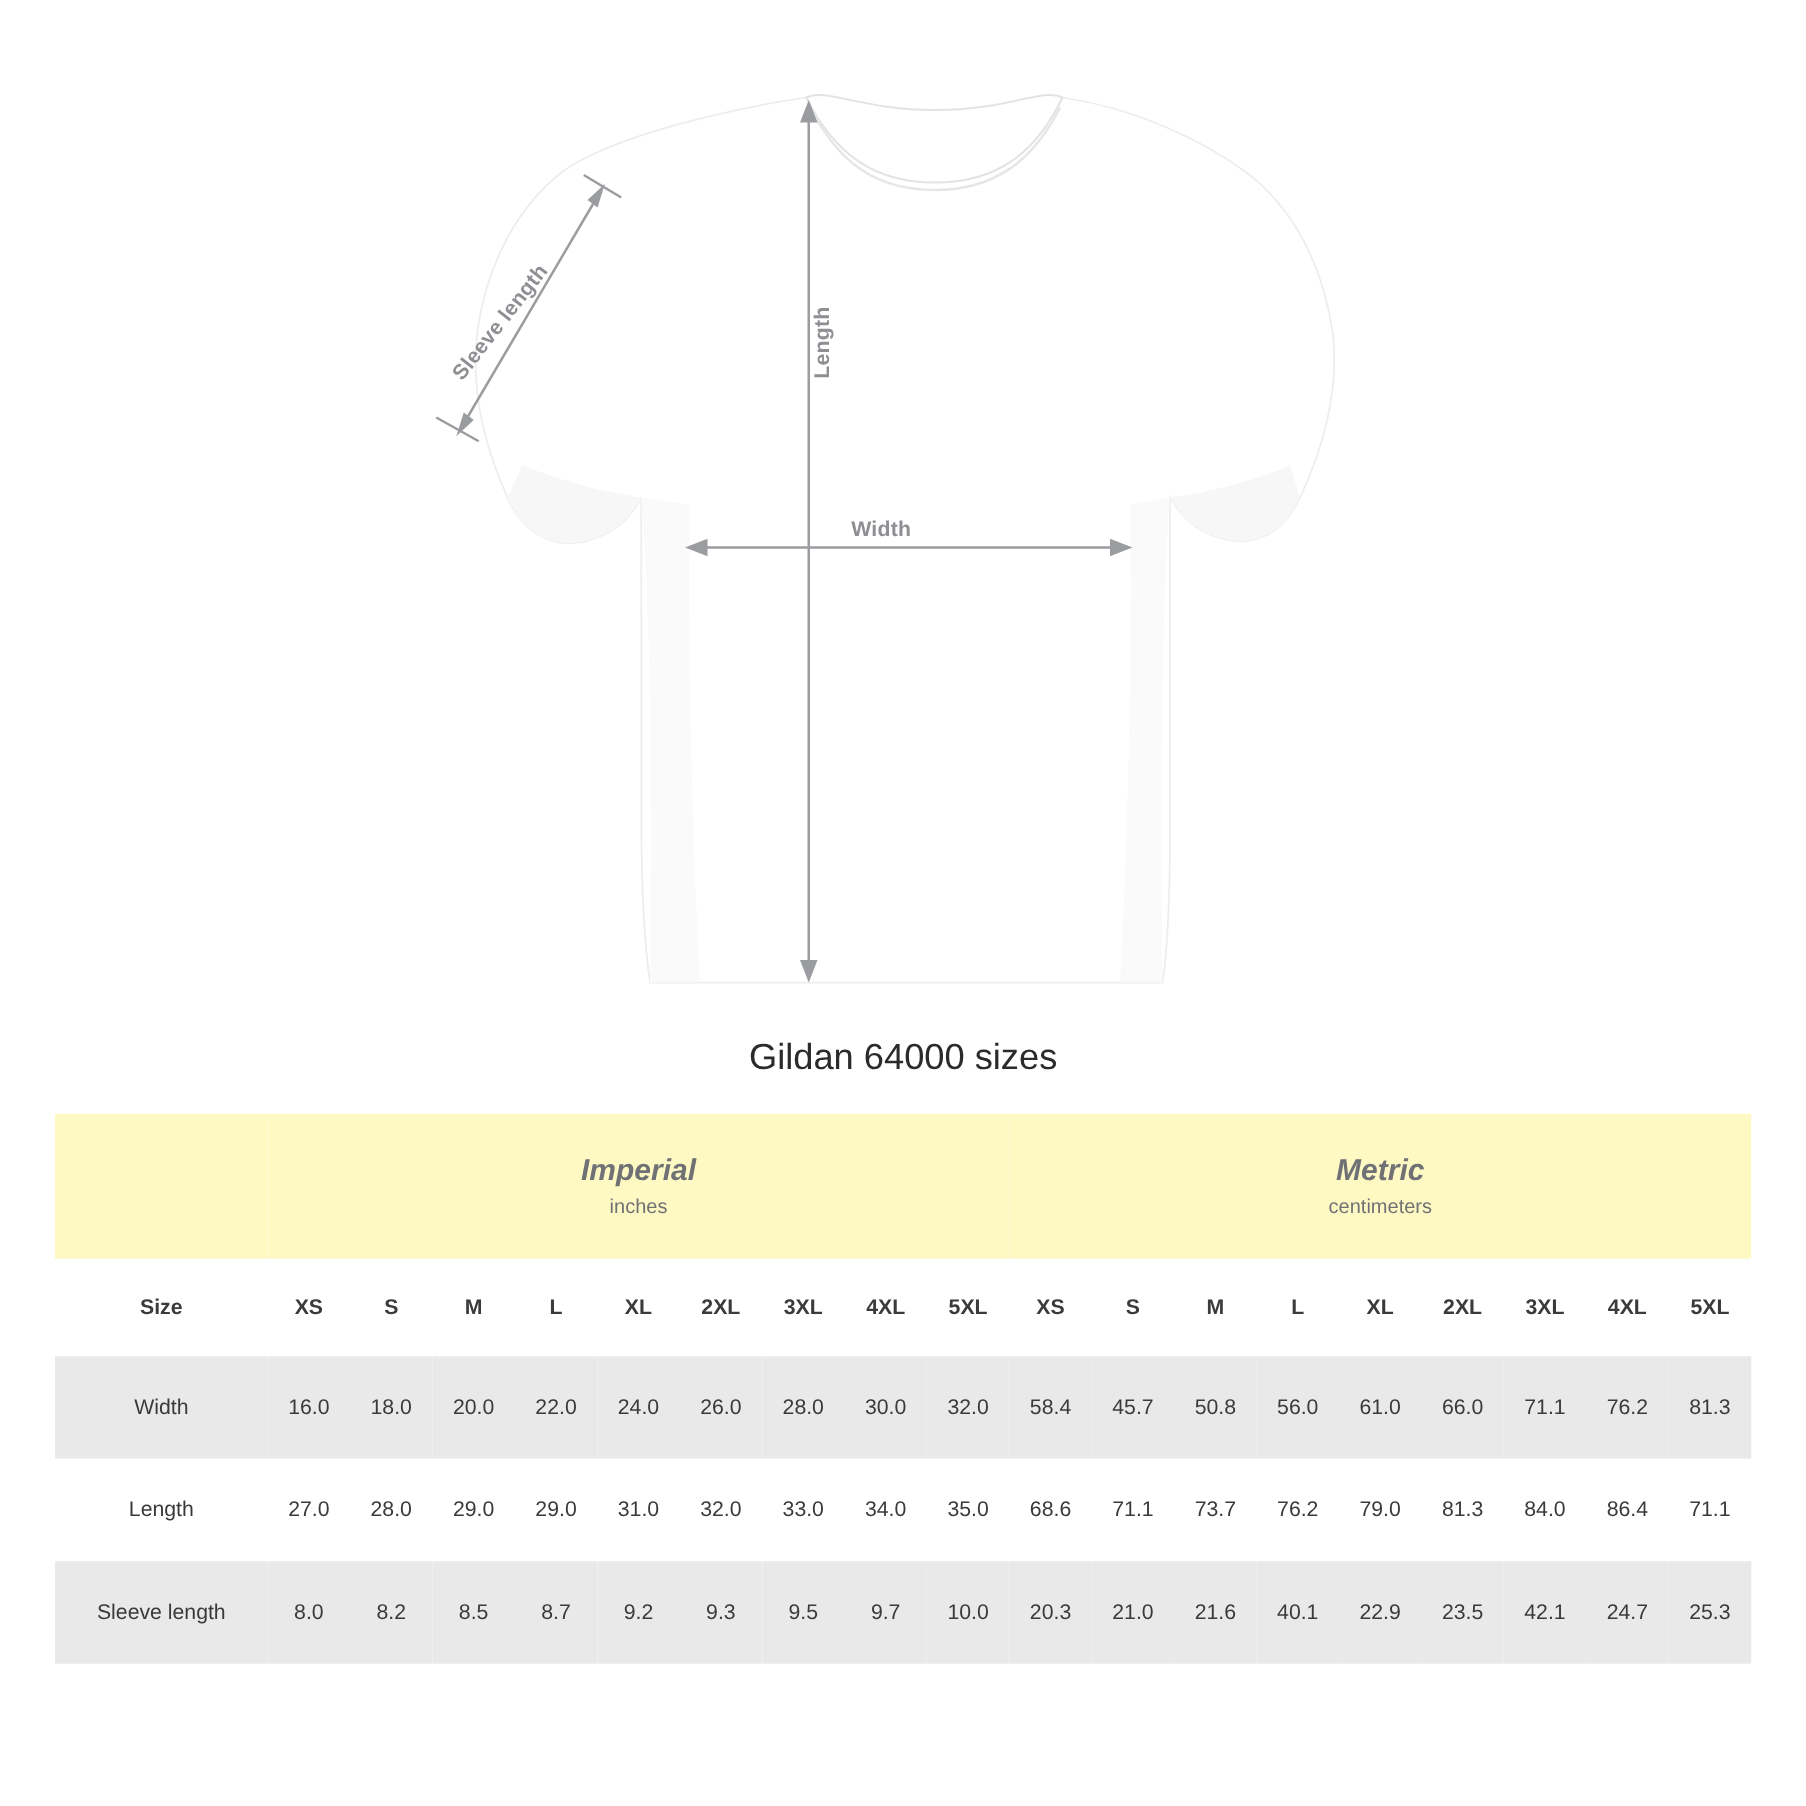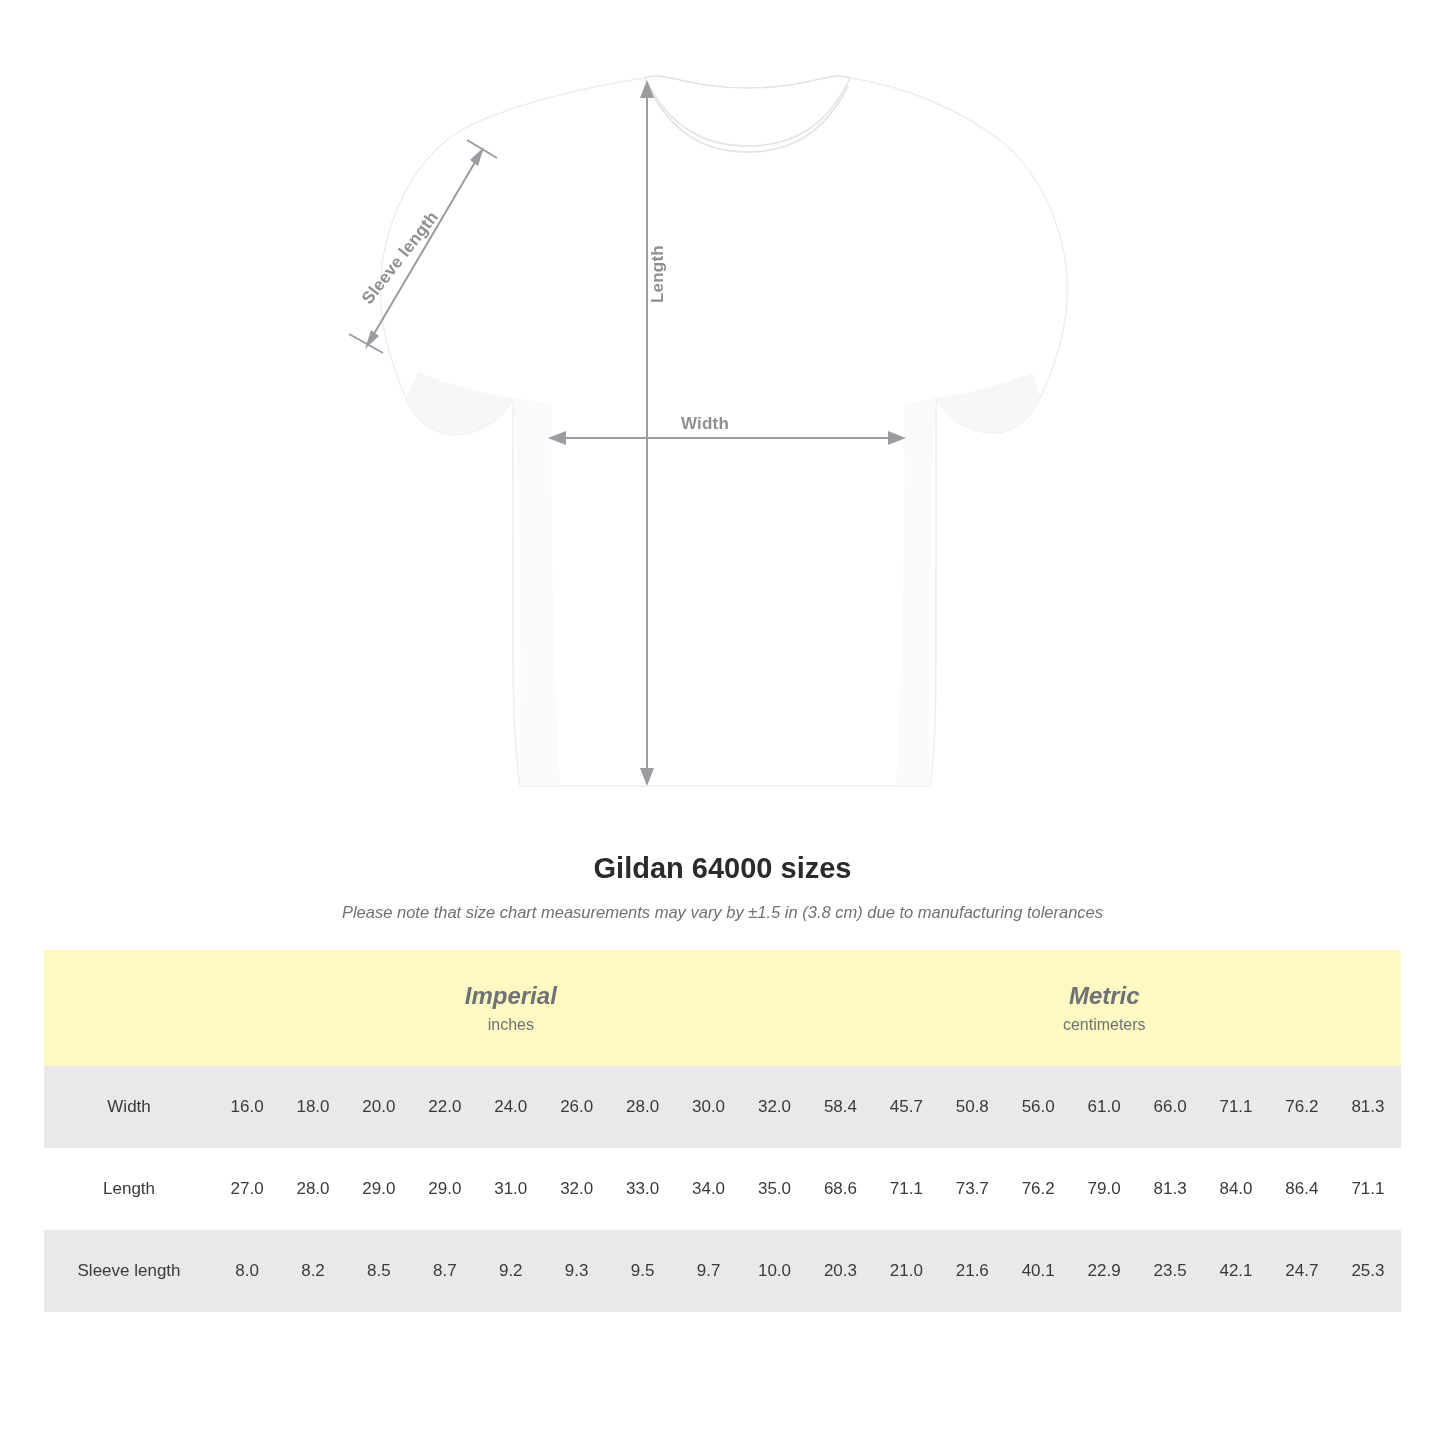--- a/index.html
+++ b/index.html
@@ -53,23 +53,22 @@
     left: 358px;
     top: 296px;
     transform: rotate(-52deg);
     transform-origin: left top;
   }
 
   
   .heading {
     text-align: center;
     font-size: 29px;
-    font-weight: bold;
+    font-weight: normal;
     color: #2b2b2b;
-    margin-top: 22px;
   }
   .subheading {
     text-align: center;
     font-size: 16.5px;
     font-style: italic;
     color: #6f7174;
     margin-top: 18px;
   }
 
   
@@ -191,41 +190,61 @@
         <line x1="467" y1="140" x2="497" y2="158"></line>
       </g>
     </svg>
 
     <div class="dim-label label-width">Width</div>
     <div class="dim-label label-length">Length</div>
     <div class="dim-label label-sleeve">Sleeve length</div>
   </div>
 
   <div class="heading">Gildan 64000 sizes</div>
-  <div class="subheading">Please note that size chart measurements may vary by ±1.5 in (3.8 cm) due to manufacturing tolerances</div>
 
   <div class="table-wrap">
     <table class="size-chart">
       <colgroup>
         <col style="width:170px">
         <col span="18" style="width:65.9px">
       </colgroup>
       <tbody>
         <tr class="unit-band">
           <td></td>
           <td colspan="9">
             <div class="unit-title">Imperial</div>
             <div class="unit-sub">inches</div>
           </td>
           <td colspan="9">
             <div class="unit-title">Metric</div>
             <div class="unit-sub">centimeters</div>
           </td>
         </tr>
 
+        <tr class="row-size">
+          <td class="rowhead">Size</td>
+          <td class="v">XS</td>
+          <td class="v">S</td>
+          <td class="v">M</td>
+          <td class="v">L</td>
+          <td class="v">XL</td>
+          <td class="v">2XL</td>
+          <td class="v">3XL</td>
+          <td class="v">4XL</td>
+          <td class="v">5XL</td>
+          <td class="v">XS</td>
+          <td class="v">S</td>
+          <td class="v">M</td>
+          <td class="v">L</td>
+          <td class="v">XL</td>
+          <td class="v">2XL</td>
+          <td class="v">3XL</td>
+          <td class="v">4XL</td>
+          <td class="v">5XL</td>
+        </tr>
 
         <tr class="data-row shade">
           <td class="rowhead">Width</td>
           <td class="v">16.0</td>
           <td class="v">18.0</td>
           <td class="v">20.0</td>
           <td class="v">22.0</td>
           <td class="v">24.0</td>
           <td class="v">26.0</td>
           <td class="v">28.0</td>

